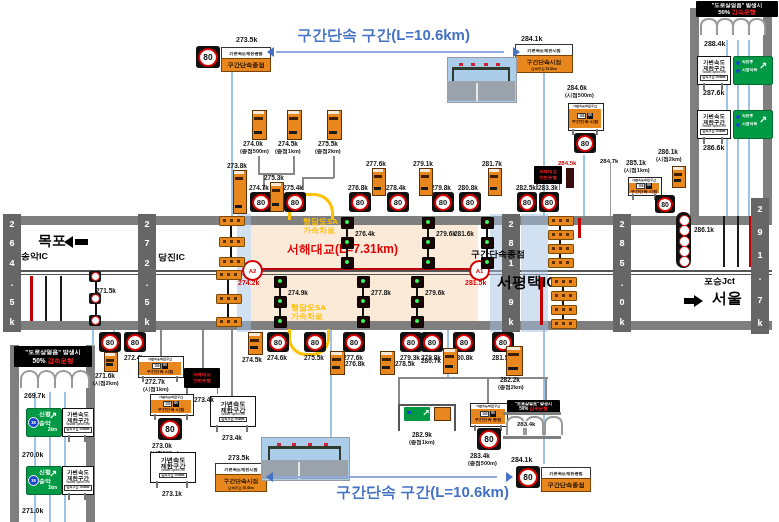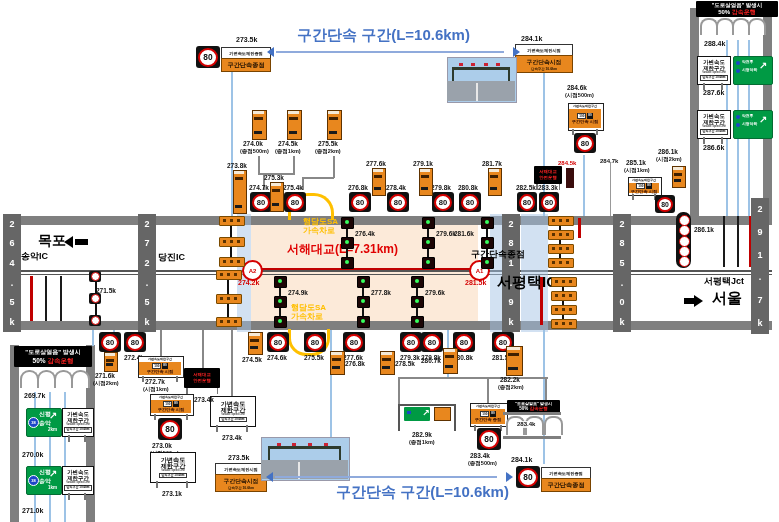--- a/index.html
+++ b/index.html
@@ -132,21 +132,21 @@
       <div>1</div>
       <div>.</div>
       <div>7</div>
       <div>k</div>
     </div>
     <div class="lbl" style="left: 38px; top: 233px; font-size: 14px; color: rgb(0, 0, 0);">목포</div>
     <div class="lbl" style="left: 21px; top: 251px; font-size: 9px; color: rgb(0, 0, 0);">송악IC</div>
     <div class="lbl" style="left: 158px; top: 252px; font-size: 9px; color: rgb(0, 0, 0);">당진IC</div>
     <div class="lbl" style="left: 471px; top: 249px; font-size: 9px; color: rgb(0, 0, 0);">구간단속종점</div>
     <div class="lbl" style="left: 497px; top: 274px; font-size: 15px; color: rgb(0, 0, 0);">서평택IC</div>
-    <div class="lbl" style="left: 704px; top: 276px; font-size: 9px; color: rgb(0, 0, 0);">서평택Jct</div>
+    <div class="lbl" style="left: 704px; top: 276px; font-size: 9px; color: rgb(0, 0, 0);">포승Jct</div>
     <div class="lbl" style="left: 712px; top: 290px; font-size: 15px; color: rgb(0, 0, 0);">서울</div>
     <div class="abs" style="left: 75px; top: 239px; width: 13px; height: 6px; background: rgb(0, 0, 0);"></div>
     <div class="abs" style="left: 64px; top: 236px; width: 0px; height: 0px; border-top: 6px solid transparent; border-bottom: 6px solid transparent; border-right: 9px solid rgb(0, 0, 0);"></div>
     <div class="abs" style="left: 684px; top: 298px; width: 11px; height: 6px; background: rgb(0, 0, 0);"></div>
     <div class="abs" style="left: 694px; top: 295px; width: 0px; height: 0px; border-top: 6px solid transparent; border-bottom: 6px solid transparent; border-left: 9px solid rgb(0, 0, 0);"></div>
     <div class="abs" style="left: 230px; top: 216px; width: 2px; height: 49px; background: rgb(17, 17, 17);"></div>
     <div class="abs" style="left: 219px; top: 216px; width: 24px; height: 8px; background: rgb(232, 135, 30); border-radius: 1px; border: 1px solid rgb(122, 74, 0);"></div>
     <div class="abs" style="left: 223px; top: 218.5px; width: 3px; height: 3px; background: rgb(90, 50, 0);"></div>
     <div class="abs" style="left: 230px; top: 218.5px; width: 3px; height: 3px; background: rgb(90, 50, 0);"></div>
     <div class="abs" style="left: 237px; top: 218.5px; width: 3px; height: 3px; background: rgb(90, 50, 0);"></div>

